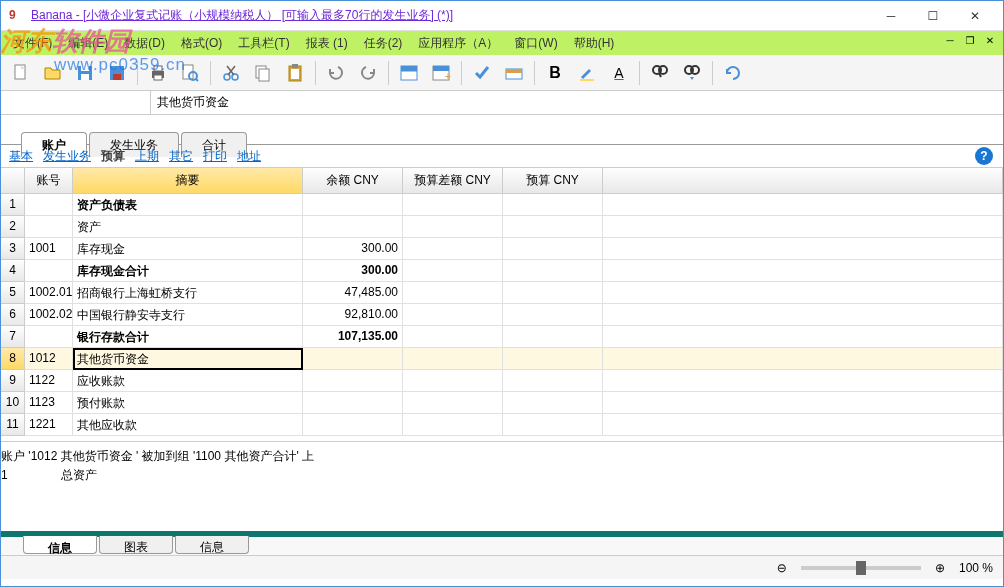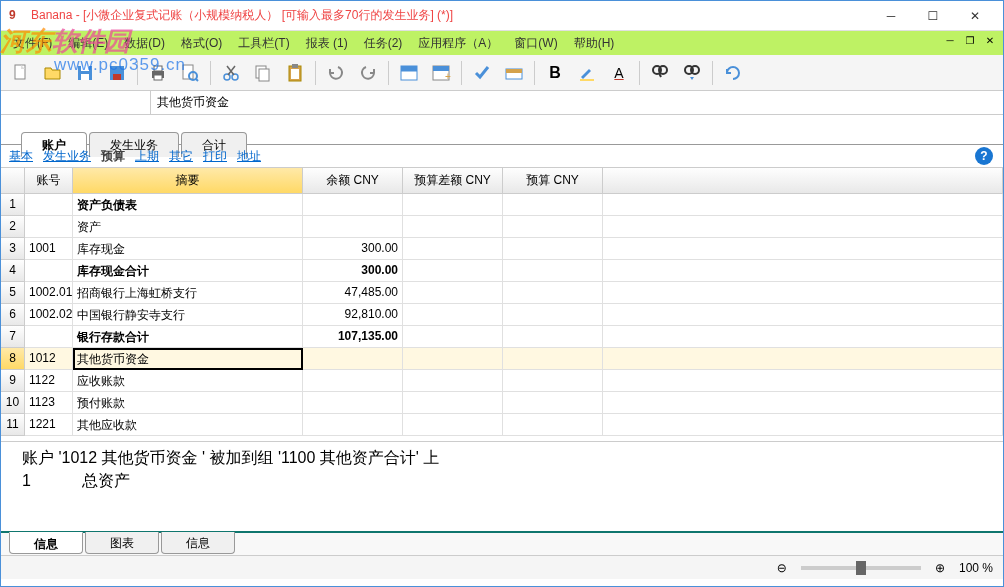--- a/index.html
+++ b/index.html
@@ -1,19 +1,19 @@
 <!DOCTYPE html>
 <html><head>
 <meta charset="utf-8">
 <style>
 * { box-sizing: border-box; margin: 0; padding: 0; font-family: "Microsoft YaHei", SimSun, sans-serif; }
 body { width: 1004px; height: 587px; background: #fff; font-size: 12px; overflow: hidden; border: 1px solid #4a90d9; }
 .titlebar { height: 30px; background: #fff; display: flex; align-items: center; padding: 0 8px; border-bottom: 1px solid #e0e0e0; }
 .titlebar-icon { width: 16px; height: 16px; margin-right: 6px; color: #c0392b; font-weight: bold; }
-.titlebar-text { flex: 1; color: #ef4444; font-size: 12px; }
+.titlebar-text { flex: 1; color: #6d28d9; font-size: 12px; text-decoration: underline; }
 .titlebar-btns { display: flex; gap: 2px; }
 .titlebar-btn { width: 40px; height: 28px; display: flex; align-items: center; justify-content: center; color: #333; cursor: pointer; }
 .menubar { height: 24px; background: #bef264; display: flex; align-items: center; padding: 0 4px; position: relative; }
 .menu-item { padding: 3px 8px; color: #333; cursor: pointer; }
 .watermark { position: absolute; top: 24px; left: 0px; z-index: 100; pointer-events: none; opacity: 0.7; }
 .watermark-text { font-size: 26px; font-weight: bold; font-style: italic; }
 .wt1 { color: #ff8c00; }
 .wt2 { color: #ec4899; }
 .watermark-url { color: #1a73e8; font-size: 17px; margin-left: 54px; margin-top: -4px; letter-spacing: 1px; }
 .toolbar { height: 36px; background: #f5f5f5; display: flex; align-items: center; padding: 0 6px; border-bottom: 1px solid #ccc; gap: 4px; }
@@ -33,23 +33,23 @@
 .grid { display: grid; grid-template-columns: 24px 48px 230px 100px 100px 100px 1fr; }
 .grid-header { background: linear-gradient(#fefefe, #e8e8e8); border-right: 1px solid #ccc; border-bottom: 1px solid #ccc; padding: 4px; text-align: center; font-weight: normal; position: sticky; top: 0; }
 .grid-header.desc { background: linear-gradient(#ffe9a8, #ffd966); }
 .grid-rownum { background: linear-gradient(#fefefe, #e8e8e8); border-right: 1px solid #ccc; border-bottom: 1px solid #ccc; text-align: center; padding: 3px; }
 .grid-rownum.selected { background: linear-gradient(#ffe9a8, #ffd966); }
 .grid-cell { border-right: 1px solid #e0e0e0; border-bottom: 1px solid #e0e0e0; padding: 3px 4px; height: 22px; }
 .grid-cell.num { text-align: right; }
 .grid-cell.bold { font-weight: bold; }
 .grid-cell.selected { background: #fff8e1; }
 .grid-cell.focused { border: 2px solid #000; padding: 1px 2px; }
-.info-panel { height: 90px; border-top: 1px solid #ccc; padding: 6px 21px; background: #fff; font-size: 16px; }
+.info-panel { height: 90px; border-top: 1px solid #ccc; padding: 6px 0; background: #fff; font-size: 12px; }
 .info-line { margin-bottom:2px; }
-.bottom-tabs { height: 24px; display: flex; padding-left: 8px; border-top: 2px solid #0f766e; background:#f8f8f8; }
+.bottom-tabs { height: 24px; display: flex; padding-left: 22px; border-top: 6px solid #0f766e; background:#f8f8f8; }
 .bottom-tab { padding: 3px 24px; border: 1px solid #999; border-top: none; margin-right: 2px; border-radius: 0 0 4px 4px; background: #f0f0f0; cursor: pointer; position:relative; top:-1px;}
 .bottom-tab.active { background: #fff; font-weight: bold; border-top:1px solid #fff;}
 .statusbar { height: 24px; background:#f5f5f5; border-top: 1px solid #ccc; display: flex; align-items: center; justify-content: flex-end; padding: 0 10px; gap: 10px; }
 .zoom-slider { width: 120px; height: 4px; background: #ccc; position: relative; }
 .zoom-thumb { width: 10px; height: 14px; background: #666; position: absolute; top: -5px; left: 55px; }
 .zoom-btn { cursor: pointer; padding: 0 4px; }
 .mdi-btns { position:absolute; right:6px; top:2px; display:flex; gap:6px;}
 .mdi-btn { width:14px; height:14px; cursor:pointer; font-size:10px; display:flex; align-items:center; justify-content:center;}
 </style>
 </head>

